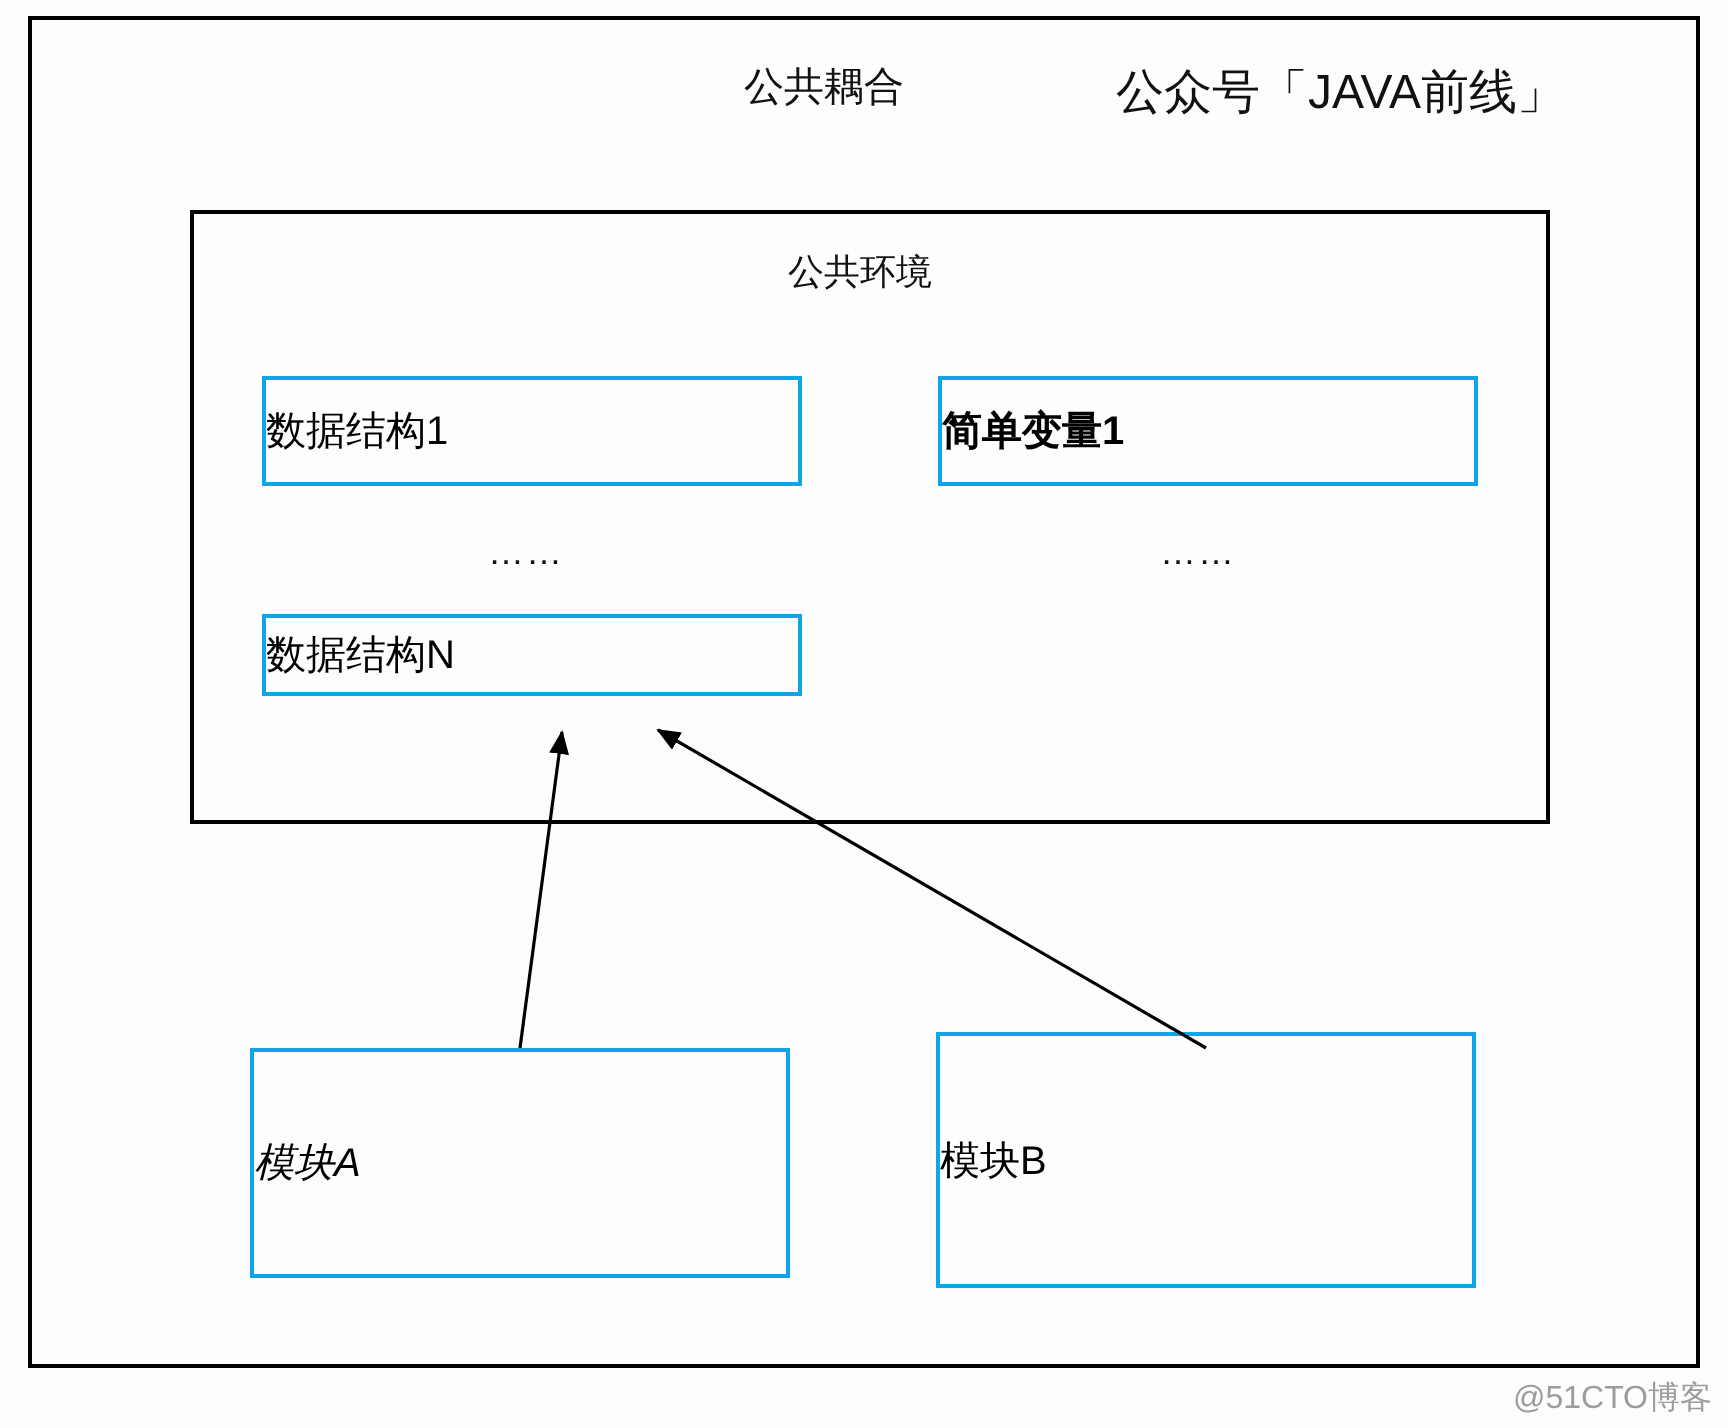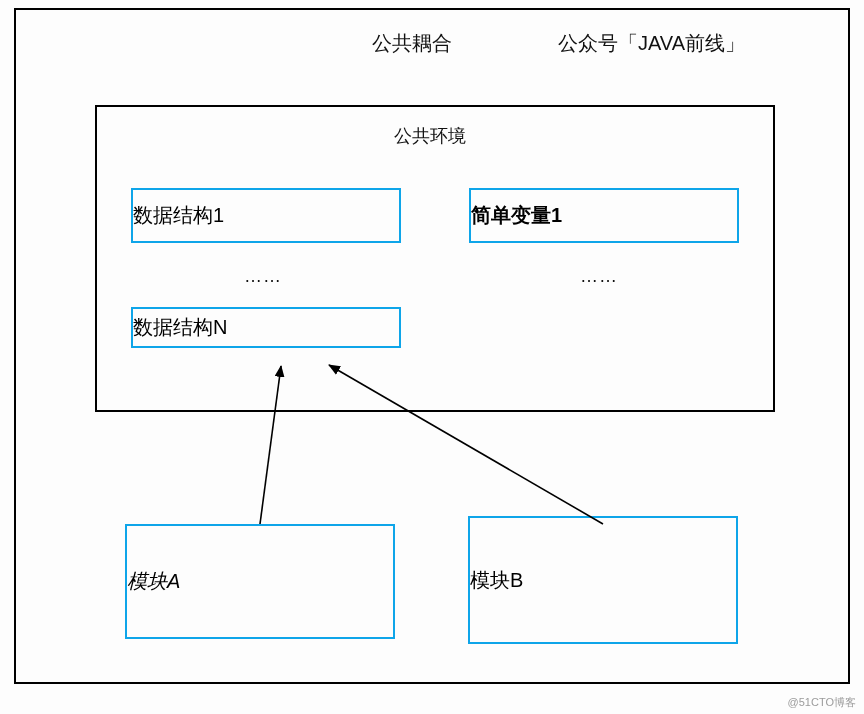--- a/index.html
+++ b/index.html
@@ -1,34 +1,34 @@
 <!DOCTYPE html>
 <html><head>
   <meta charset="utf-8">
   <style>
     * { box-sizing: border-box; margin: 0; padding: 0; }
     body { background: #fff; font-family: "Microsoft YaHei", "SimHei", sans-serif; }
     .canvas { position: relative; width: 864px; height: 714px; background: #fdfdfd; }
     .outer-frame { position: absolute; left: 14px; top: 8px; width: 836px; height: 676px; border: 2px solid #000; }
     .header-title { position: absolute; left: 372px; top: 30px; font-size: 20px; color: #111; }
-    .header-author { position: absolute; left: 558px; top: 30px; font-size: 20px; color: #111; }
+    .header-author { position: absolute; left: 558px; top: 30px; font-size: 24px; color: #111; }
     .env-box { position: absolute; left: 95px; top: 105px; width: 680px; height: 307px; border: 2px solid #000; }
     .env-title { position: absolute; left: 394px; top: 124px; font-size: 18px; color: #111; }
     .node { position: absolute; border: 2px solid #0ea5e9; display: flex; align-items: center; justify-content: flex-start; font-size: 20px; background: transparent; }
     .ds1 { left: 131px; top: 188px; width: 270px; height: 55px; }
     .dsN { left: 131px; top: 307px; width: 270px; height: 41px; }
     .sv1 { left: 469px; top: 188px; width: 270px; height: 55px; font-weight: bold; }
     .svN { left: 469px; top: 307px; width: 270px; height: 55px; }
     .dots { position: absolute; font-size: 18px; letter-spacing: 1px; color: #111; }
     .dots-left { left: 244px; top: 266px; }
     .dots-right { left: 580px; top: 266px; }
     .modA { left: 125px; top: 524px; width: 270px; height: 115px; font-style: italic; }
     .modB { left: 468px; top: 516px; width: 270px; height: 128px; }
     svg.arrows { position: absolute; left: 0; top: 0; width: 864px; height: 714px; pointer-events: none; }
-    .watermark { position: absolute; right: 8px; bottom: 4px; font-size: 11px; color: #9c9c9c; }
+    .watermark { position: absolute; right: 8px; bottom: 4px; font-size: 16px; color: #9c9c9c; }
   </style>
 </head>
 <body>
 
 <div class="canvas">
   <div class="outer-frame"></div>
 
   <div class="header-title">公共耦合</div>
   <div class="header-author">公众号「JAVA前线」</div>
 

